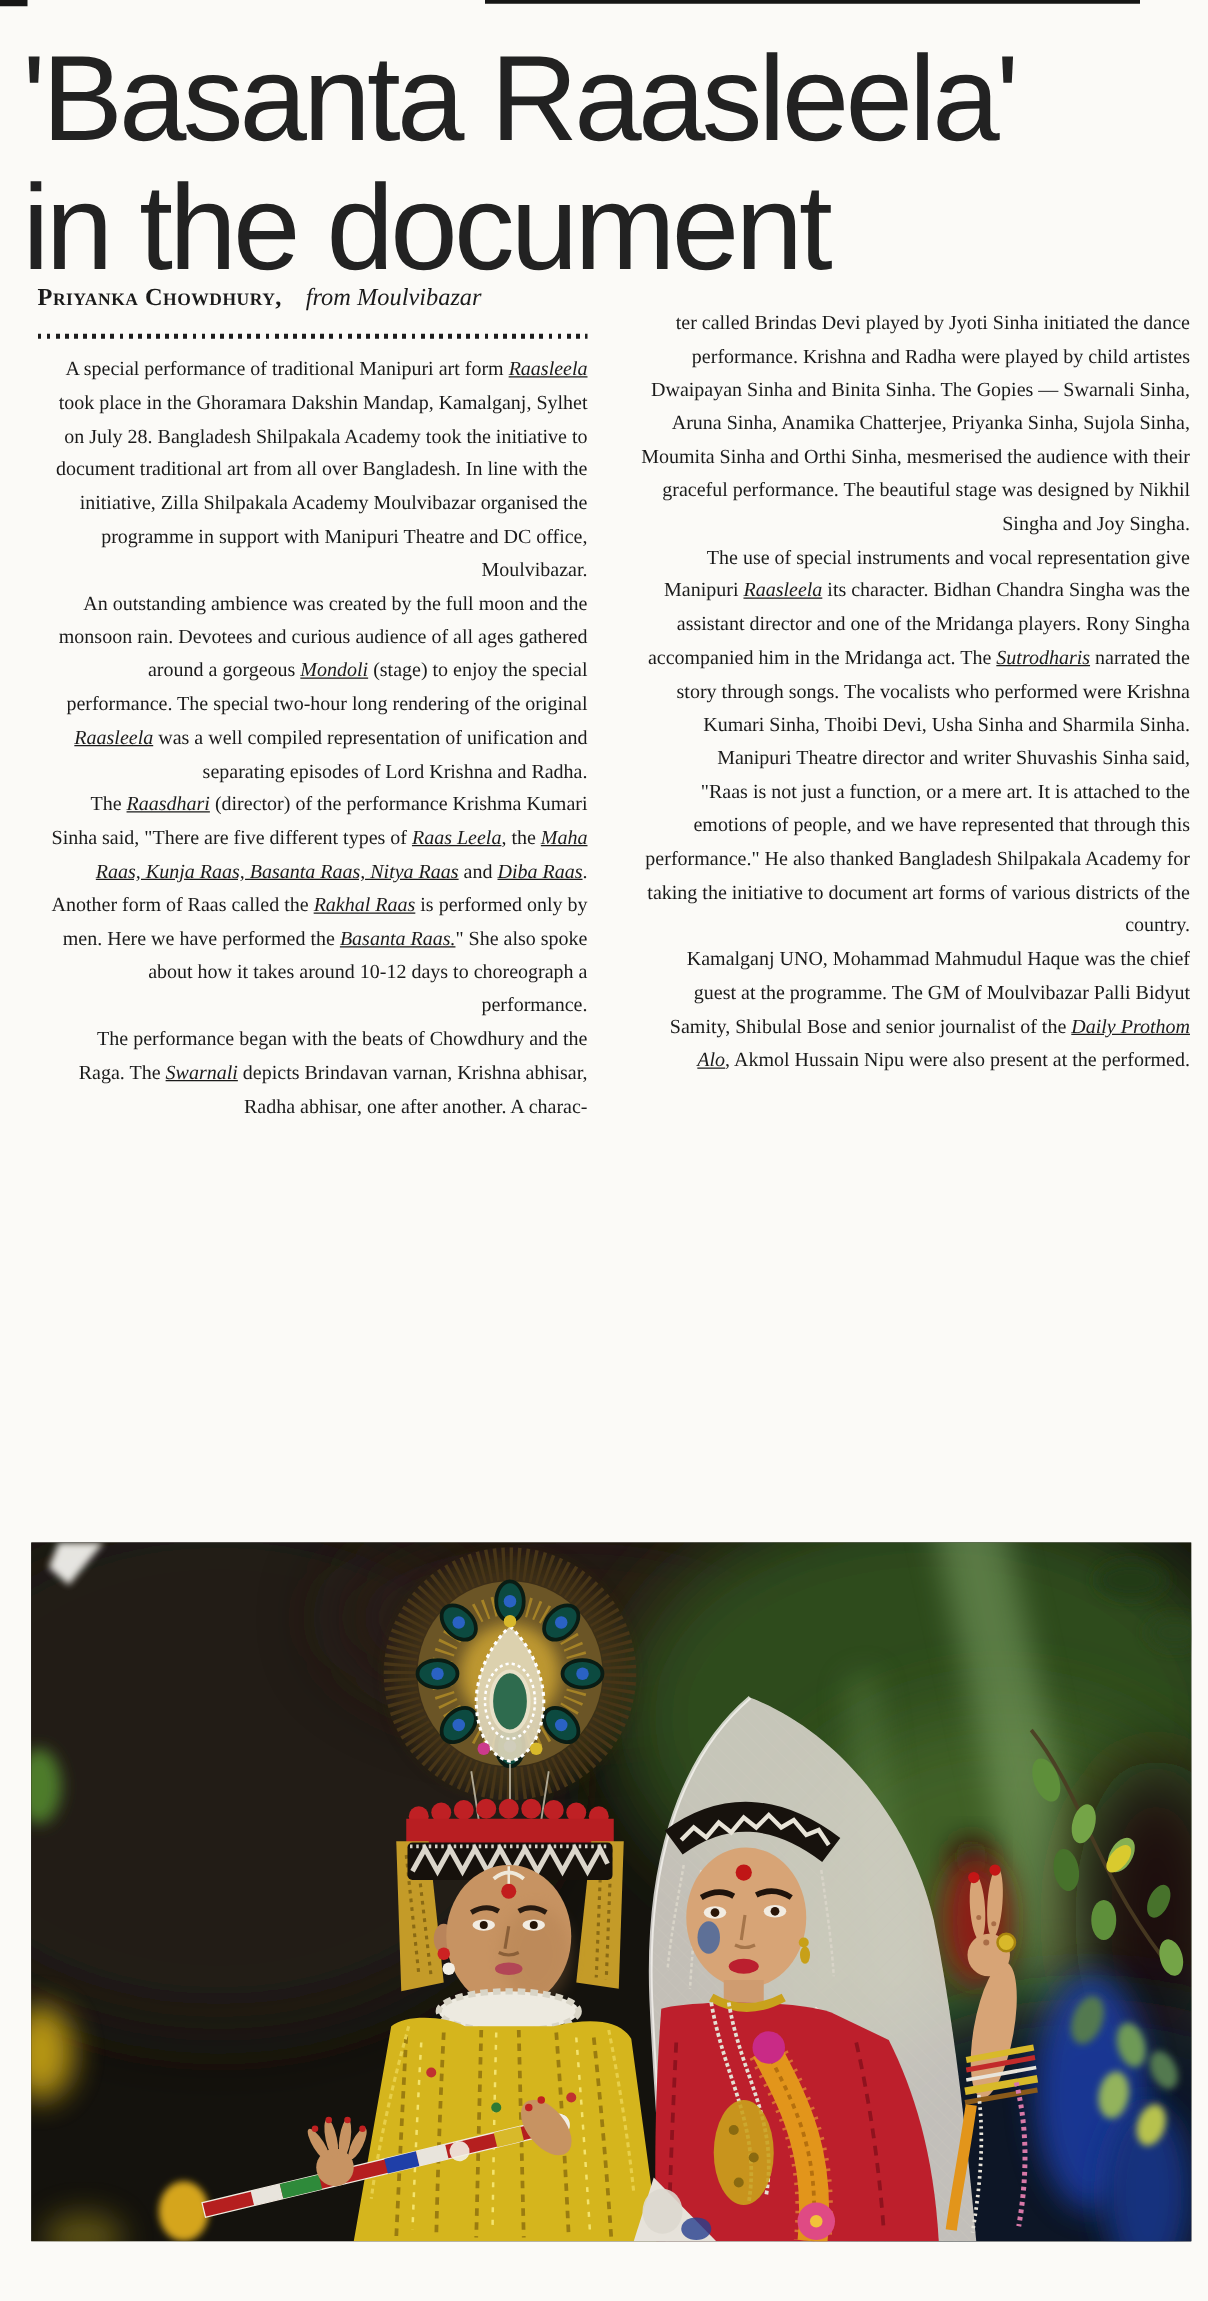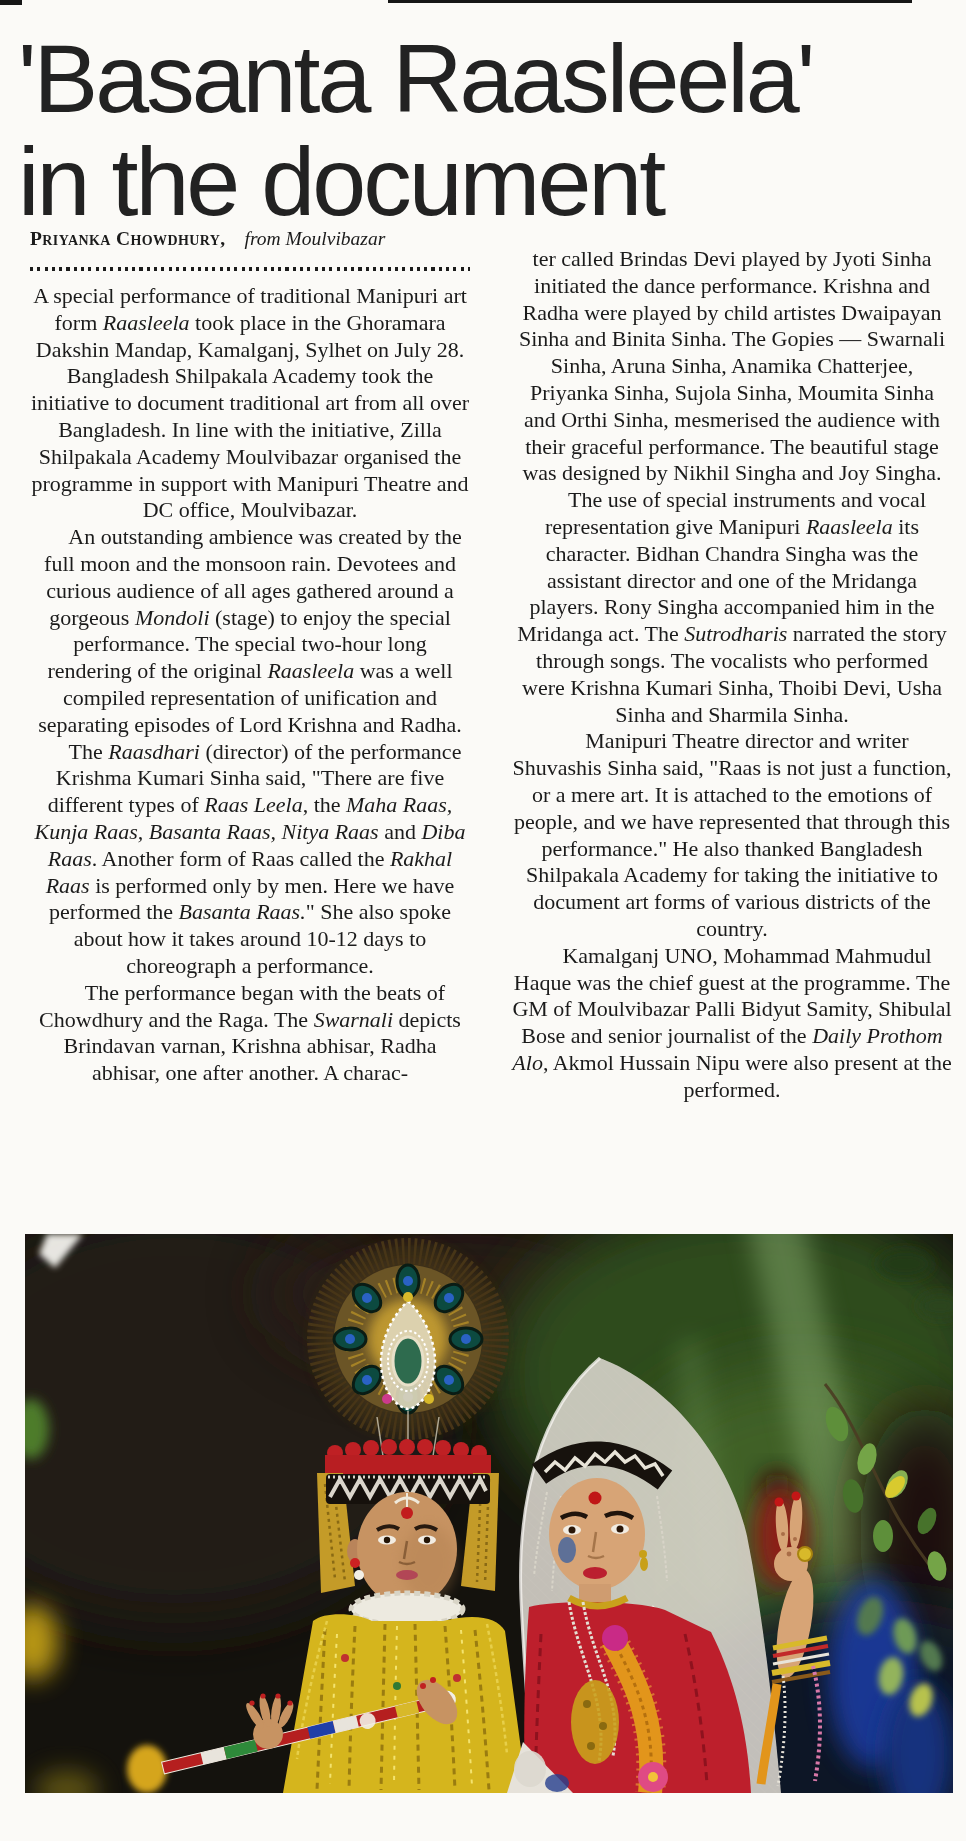--- a/index.html
+++ b/index.html
@@ -9,26 +9,26 @@
   .bar-left{left:0;top:0;width:22px;height:5px;}
   .bar-top{left:388px;top:0;width:524px;height:3px;}
   .headline{position:absolute;left:18px;top:8px;width:944px;
             font-family:"Liberation Sans",sans-serif;font-weight:300;
             font-size:97px;line-height:1.06;letter-spacing:-3px;color:#222;margin-top:20px;}
   .byline{position:absolute;left:30px;top:228px;width:450px;font-size:19.5px;white-space:nowrap;}
   .byline .name{font-weight:700;font-variant:small-caps;letter-spacing:.4px;font-family:Liberation Serif, serif;}
   .byline .origin{font-style:italic;margin-left:19px;}
   .dotted-rule{position:absolute;left:30px;top:267px;width:440px;height:4px;
                background:repeating-linear-gradient(90deg,#1c1c1c 0 3px,transparent 3px 7.3px);}
-  .col{position:absolute;width:440px;font-size:22px;line-height:26.8px;text-align:center;}
+  .col{position:absolute;width:440px;font-size:16px;line-height:26.8px;text-align:right;}
   #col1{left:30px;top:283px;}
   #col2{left:512px;top:246px;}
   .para{margin:0;}
   .para.ind{text-indent:30px;}
-  .it{font-style:italic;}
+  .it{font-style:italic;text-decoration:underline;}
   .photo-wrap{position:absolute;left:25px;top:1234px;width:928px;height:559px;background:#15130e;}
   .photo-wrap svg{display:block;width:100%;height:100%;}
   .credit{position:absolute;left:25px;top:1864px;width:928px;text-align:left;
           font-family:"DejaVu Sans",sans-serif;font-size:12px;letter-spacing:.2px;color:#111;}
   .credit .lbl{font-weight:700;color:#333;margin-right:8px;}
   .credit .nm{font-weight:700;color:#0c0c0c;}
 </style>
 </head>
 <body>
 

